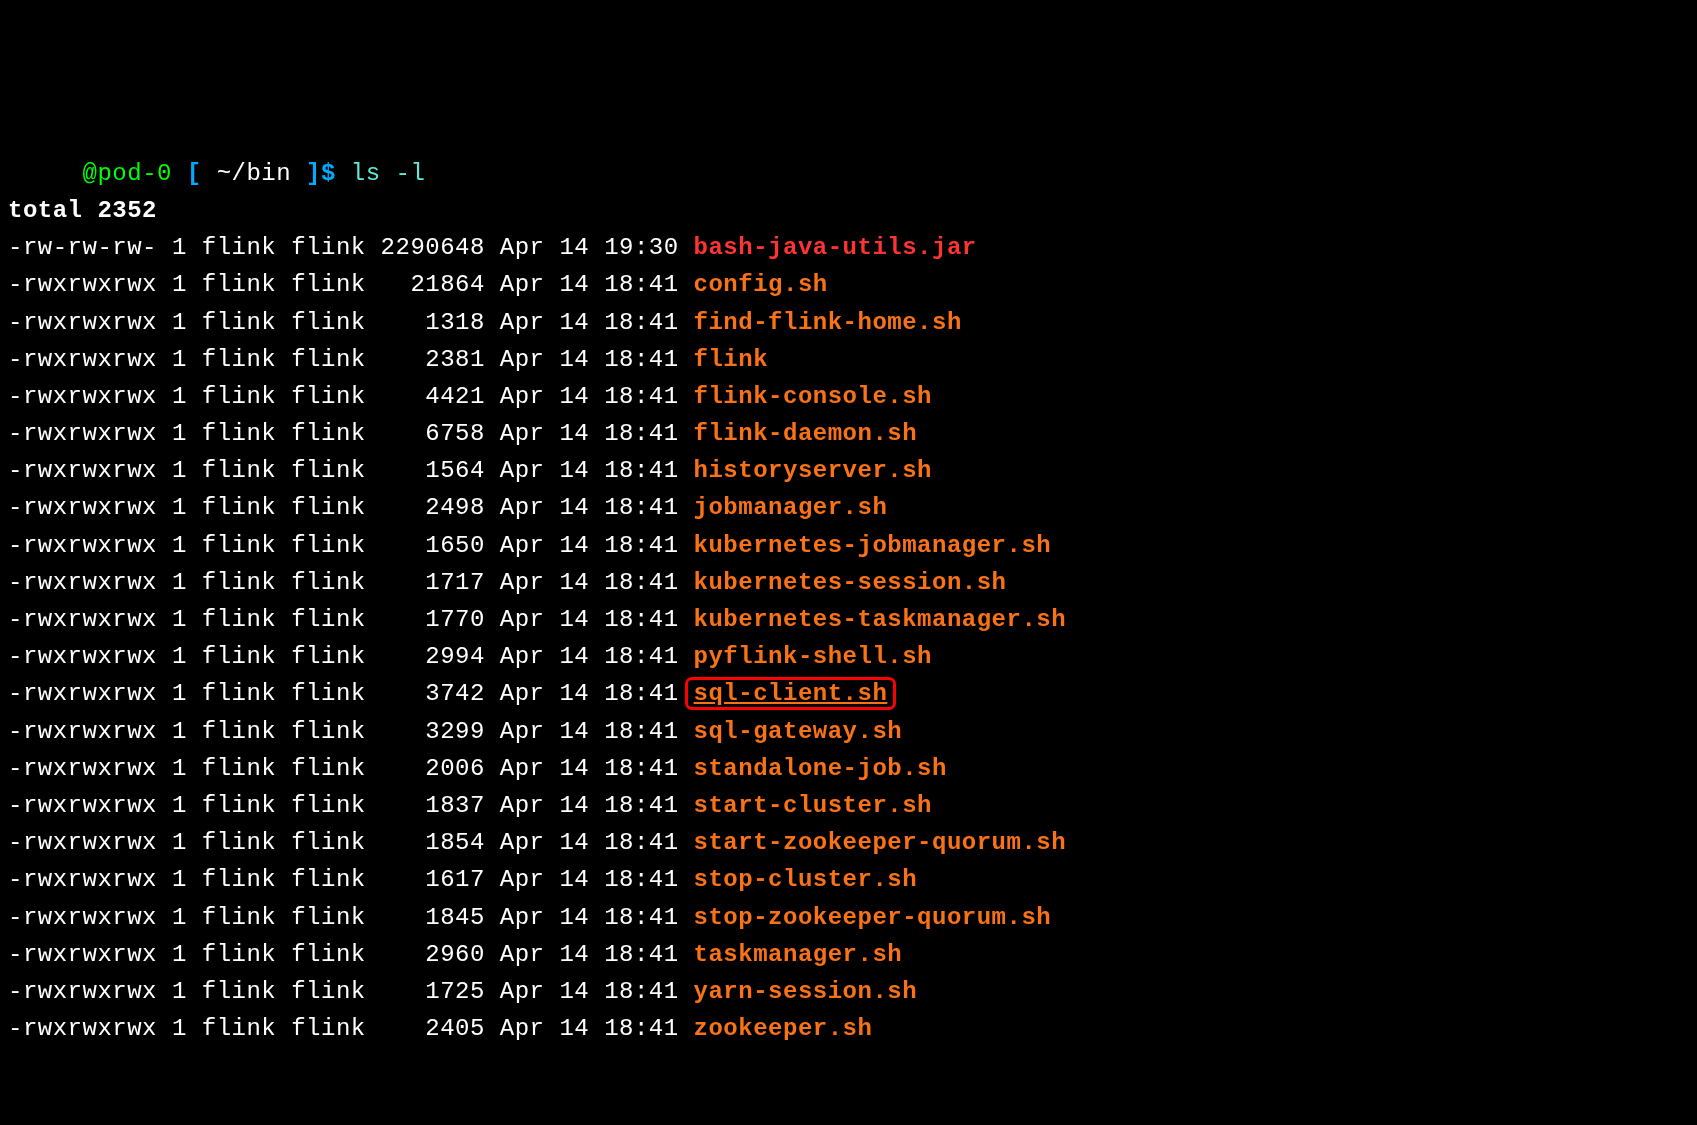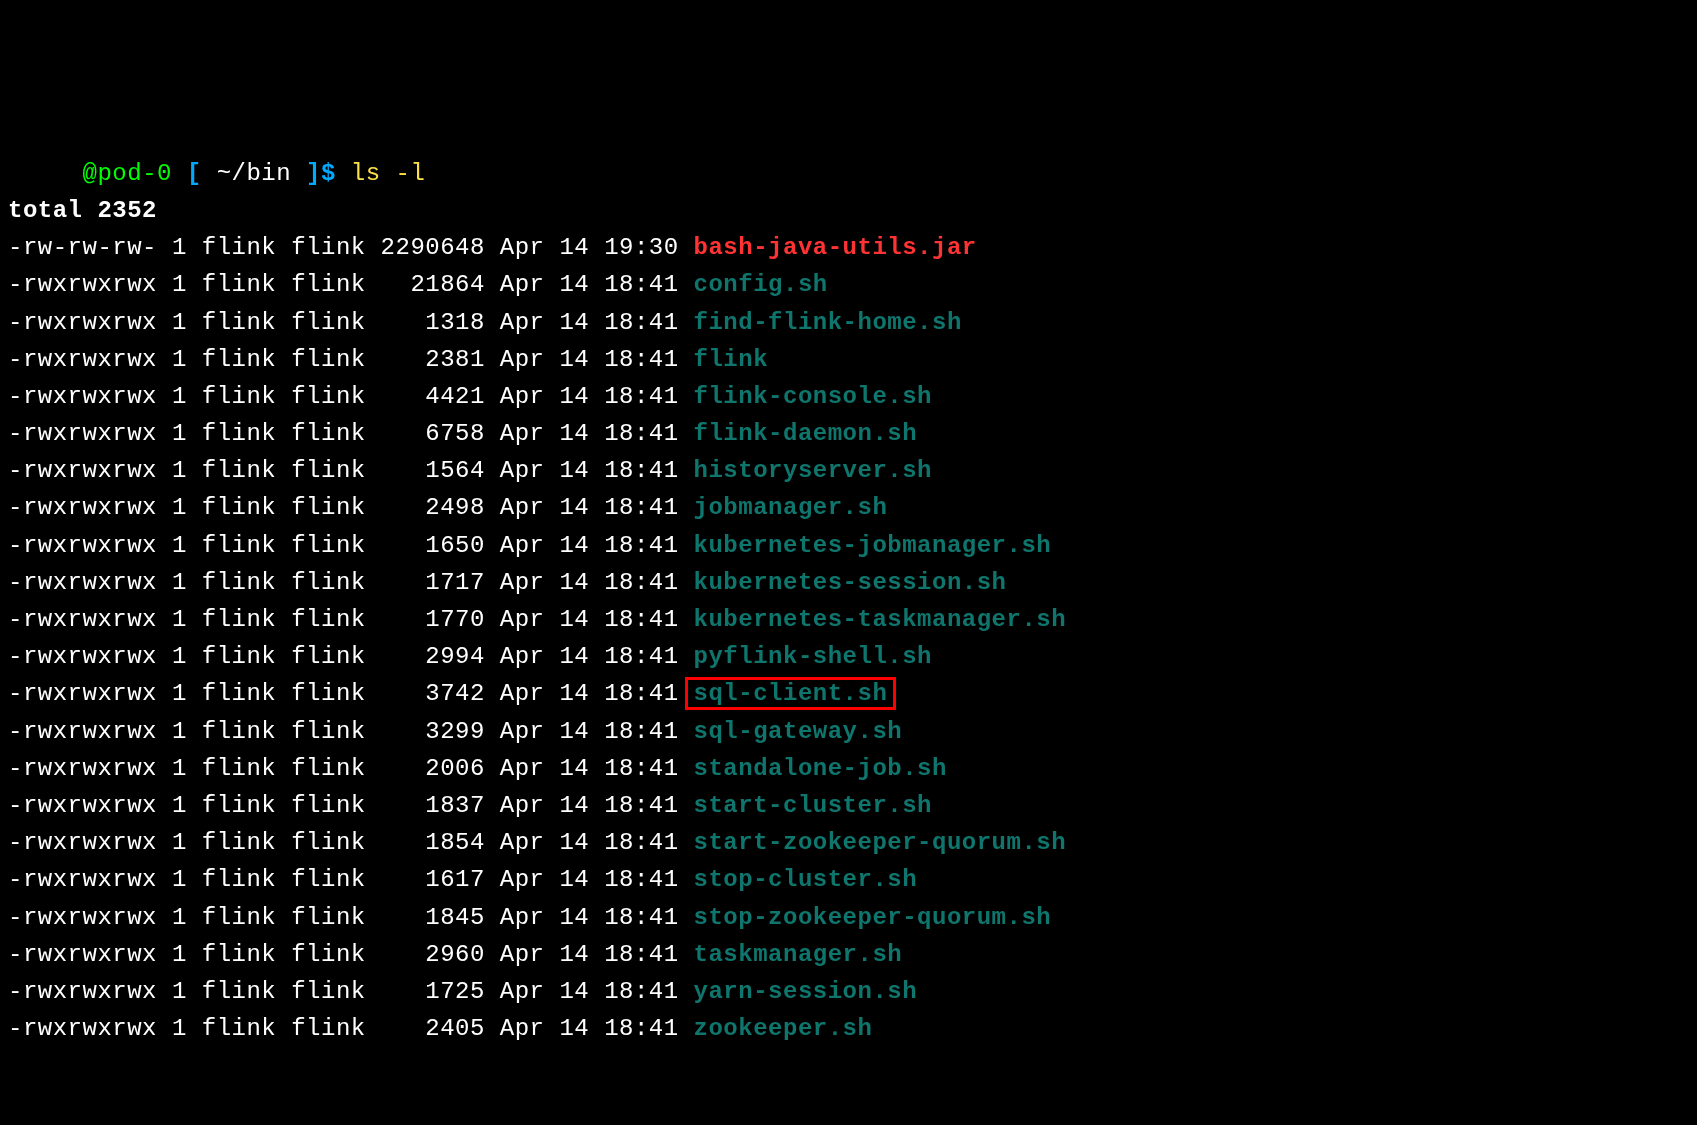--- a/index.html
+++ b/index.html
@@ -26,42 +26,43 @@
       font-weight: bold;
     }
     .prompt-path {
       color: #ffffff;
     }
     .prompt-dollar {
       color: #00aaff;
       font-weight: bold;
     }
     .command {
-      color: #fde047;
+      color: #5eead4;
     }
     .total-line {
       color: #ffffff;
       font-weight: bold;
     }
     .perms, .links, .owner, .group, .size, .date, .time {
       color: #ffffff;
     }
     .filename-regular {
       color: #ff3333;
       font-weight: bold;
     }
     .filename-exec {
-      color: #0f766e;
+      color: #f97316;
       font-weight: bold;
     }
     .highlighted {
       border: 3px solid #ff0000;
       padding: 0 6px;
       margin-left: -9px;
-      border-radius: 0;
+      border-radius: 7px;
+      text-decoration: underline;
     }
     .row {
       display: block;
     }
   </style>
 </head>
 <body>
 
 
 

